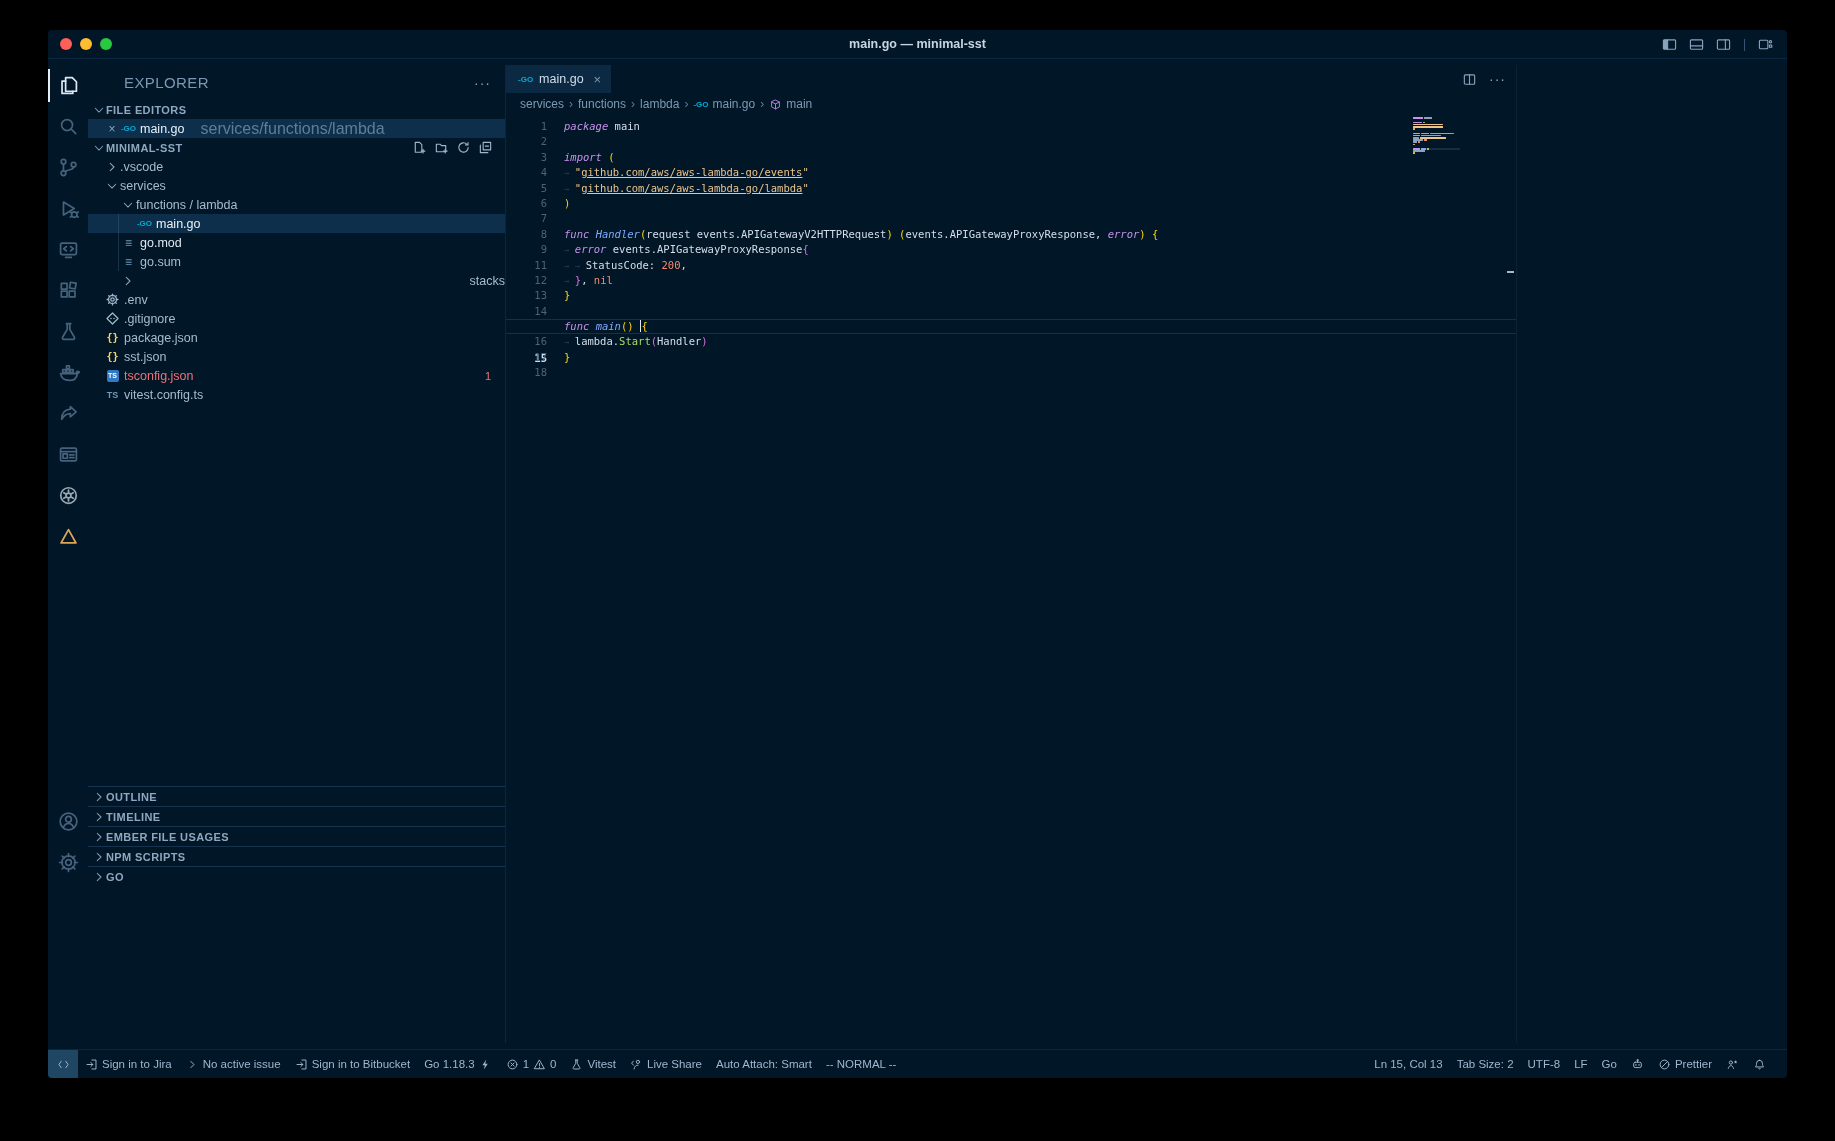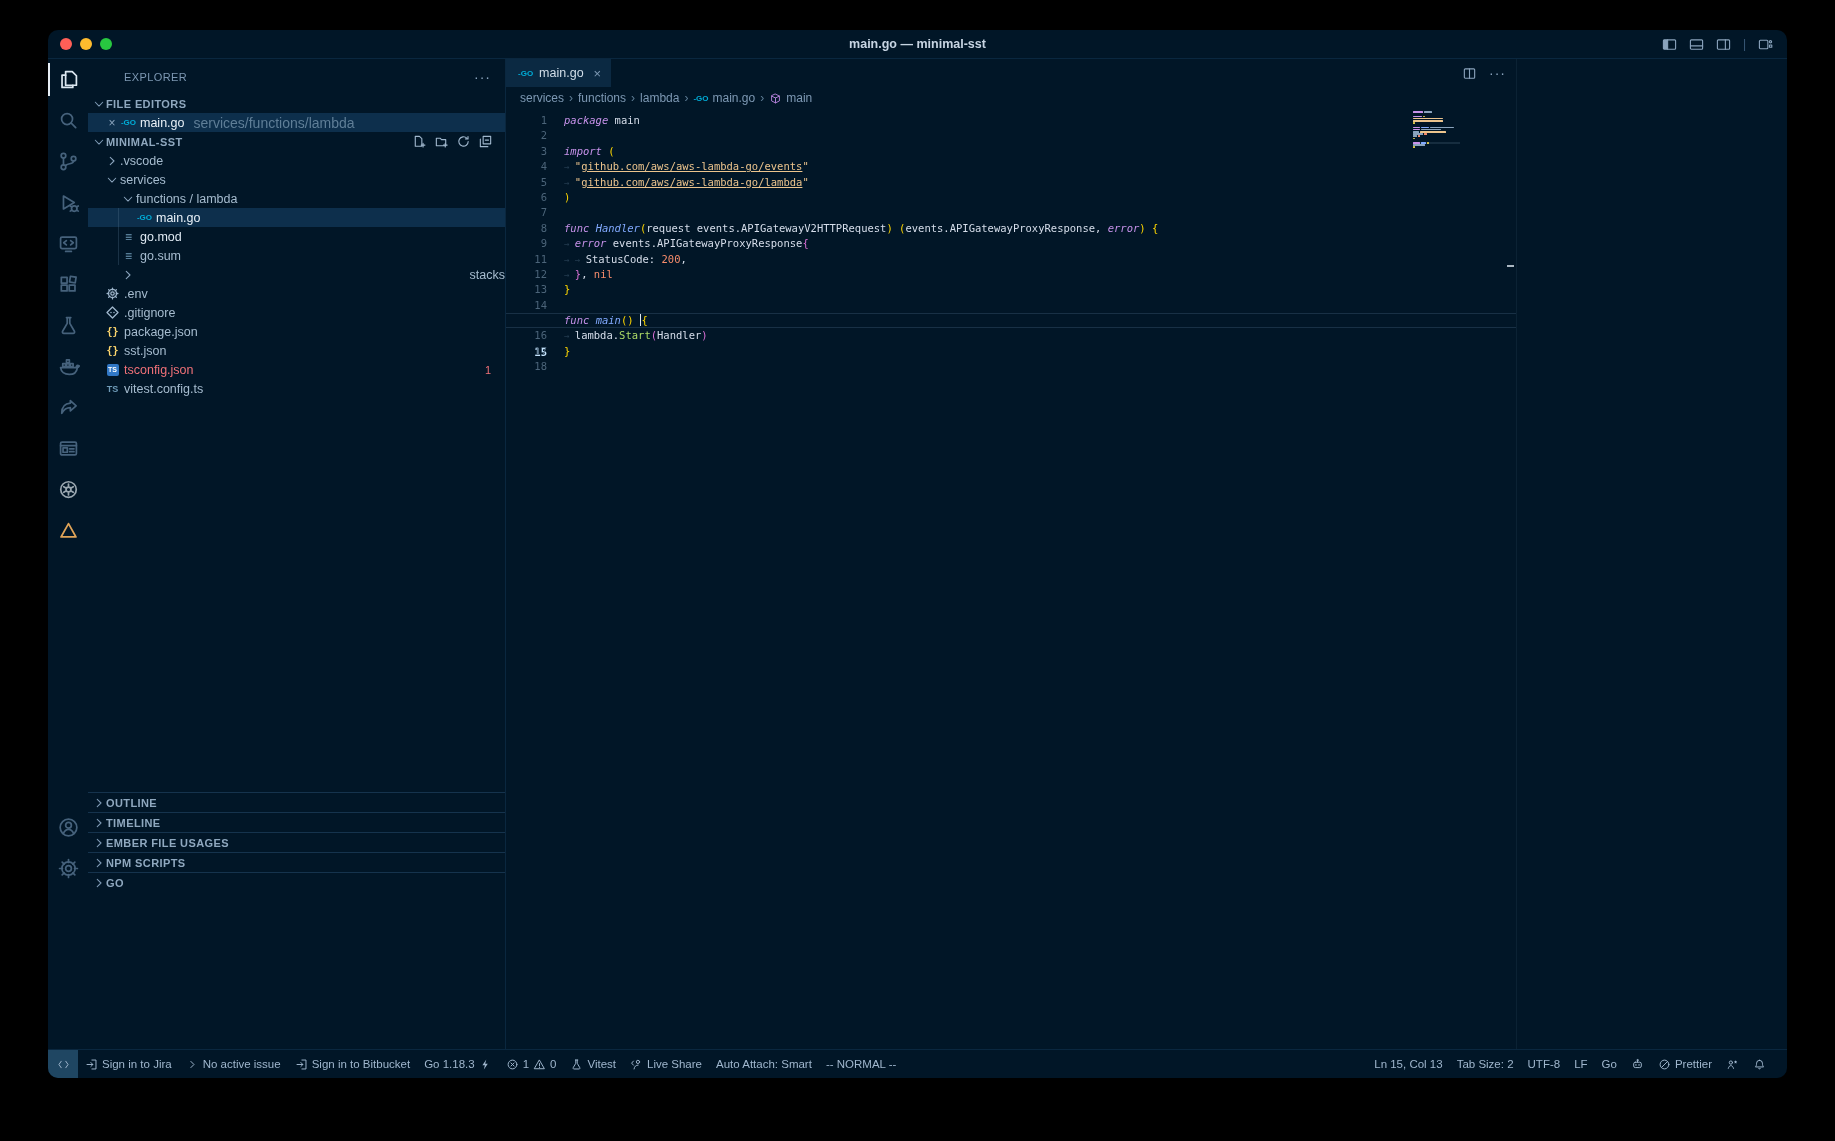--- a/index.html
+++ b/index.html
@@ -1,20 +1,20 @@
 <!DOCTYPE html>
 <html><head>
 <meta charset="utf-8">
 <style>
   html,body{margin:0;padding:0;background:#000;}
   .stage{position:relative;width:1835px;height:1141px;background:#000;overflow:hidden;
          font-family:"Liberation Sans","DejaVu Sans",sans-serif;-webkit-font-smoothing:antialiased;}
   .window{position:absolute;left:48px;top:30px;width:1739px;height:1048px;background:#011627;
-          border-radius:10px;overflow:hidden;box-shadow:0 22px 70px rgba(0,0,0,.75);
-          display:flex;flex-direction:column;}
+          border-radius:4px;overflow:hidden;box-shadow:0 22px 70px rgba(0,0,0,.75);
+          display:flex;flex-direction:column;gap:6px;}
   
   .titlebar{height:28px;flex:0 0 28px;display:flex;align-items:center;position:relative;
             border-bottom:1px solid rgba(11,41,66,.9);}
   .lights{display:flex;gap:8px;margin-left:12px;}
   .light{width:12px;height:12px;border-radius:50%;}
   .l-close{background:#ff5f57}.l-min{background:#febc2e}.l-zoom{background:#28c840}
   .win-title{position:absolute;left:0;right:0;text-align:center;font-size:12.5px;color:#c7d4e2;font-weight:bold;}
   .tb-icons{position:absolute;right:14px;top:0;height:28px;display:flex;align-items:center;gap:12px;color:#8aa3bc;}
   .tb-icons .ico svg{width:15px;height:15px;}
   .tb-sep{color:#3a5a77;font-size:12px;}
@@ -23,35 +23,35 @@
   .activitybar{width:40px;flex:0 0 40px;display:flex;flex-direction:column;align-items:center;position:relative;}
   .ab-item{width:40px;height:41px;display:flex;align-items:center;justify-content:center;color:#46627c;position:relative;cursor:pointer;}
   .ab-item svg{width:23px;height:23px;}
   .ab-item.active{color:#dce7f1;}
   .ab-item.active:before{content:"";position:absolute;left:0;top:4px;bottom:4px;width:2px;background:#e7eef5;}
   .ab-spacer{flex:1;}
   .ab-gap{height:160px;flex:0 0 160px;}
   
   .sidebar{width:417px;flex:0 0 417px;display:flex;flex-direction:column;border-right:1px solid rgba(11,41,66,.9);font-size:12.5px;color:#9fb6cc;}
   .sb-head{height:35px;flex:0 0 35px;display:flex;align-items:center;padding:0 14px 0 20px;}
-  .sb-title{font-size:11px;letter-spacing:.4px;color:#7d98b3;padding-left:16px;}
+  .sb-title{font-size:15px;letter-spacing:.4px;color:#7d98b3;padding-left:16px;}
   .sb-head .more{margin-left:auto;color:#8aa3bc;font-size:14px;letter-spacing:1px;cursor:pointer;}
   .sect{height:19px;display:flex;align-items:center;font-weight:bold;font-size:11px;letter-spacing:.4px;color:#8fa8bf;padding-left:4px;cursor:pointer;}
   .sect .ico svg,.row .chev svg{width:14px;height:14px;}
   .row{height:19px;display:flex;align-items:center;position:relative;cursor:pointer;white-space:nowrap;}
   .row.sel{background:#0d2f4c;}
   .row .chev{width:16px;display:flex;justify-content:center;color:#8aa3bc;flex:0 0 16px;}
   .row .ficon{width:17px;display:flex;justify-content:center;align-items:center;flex:0 0 17px;margin-right:3px;}
   .row .lbl{color:#a6bccf;}
   .row.sel .lbl{color:#e9f1f8;}
   .row.bright .lbl{color:#dfe9f2;}
   .row.err .lbl{color:#f07178;}
   .row .badge{margin-left:auto;margin-right:14px;color:#f07178;font-size:11px;}
   .row .close{width:16px;color:#8aa3bc;text-align:center;flex:0 0 16px;font-size:12px;}
-  .row .path{color:#5f7e97;margin-left:9px;font-size:14px;}
+  .row .path{color:#5f7e97;margin-left:16px;font-size:16px;}
   .guide-line{position:absolute;left:30px;top:0;bottom:0;width:1px;background:rgba(95,126,151,.28);}
   .proj-acts{margin-left:auto;display:flex;gap:7px;padding-right:12px;color:#9fb6cc;font-weight:normal;}
   .proj-acts .ico svg{width:15px;height:15px;}
   .tree{flex:0 0 auto;}
   .sb-fill{flex:1;}
   .bsects{flex:0 0 auto;}
   .bsects .sect{border-top:1px solid #15334d;height:19px;}
   .sb-bottom-gap{flex:0 0 157px;}
   
   .goico{font-size:8px;font-weight:bold;color:#00acd7;letter-spacing:0;}

